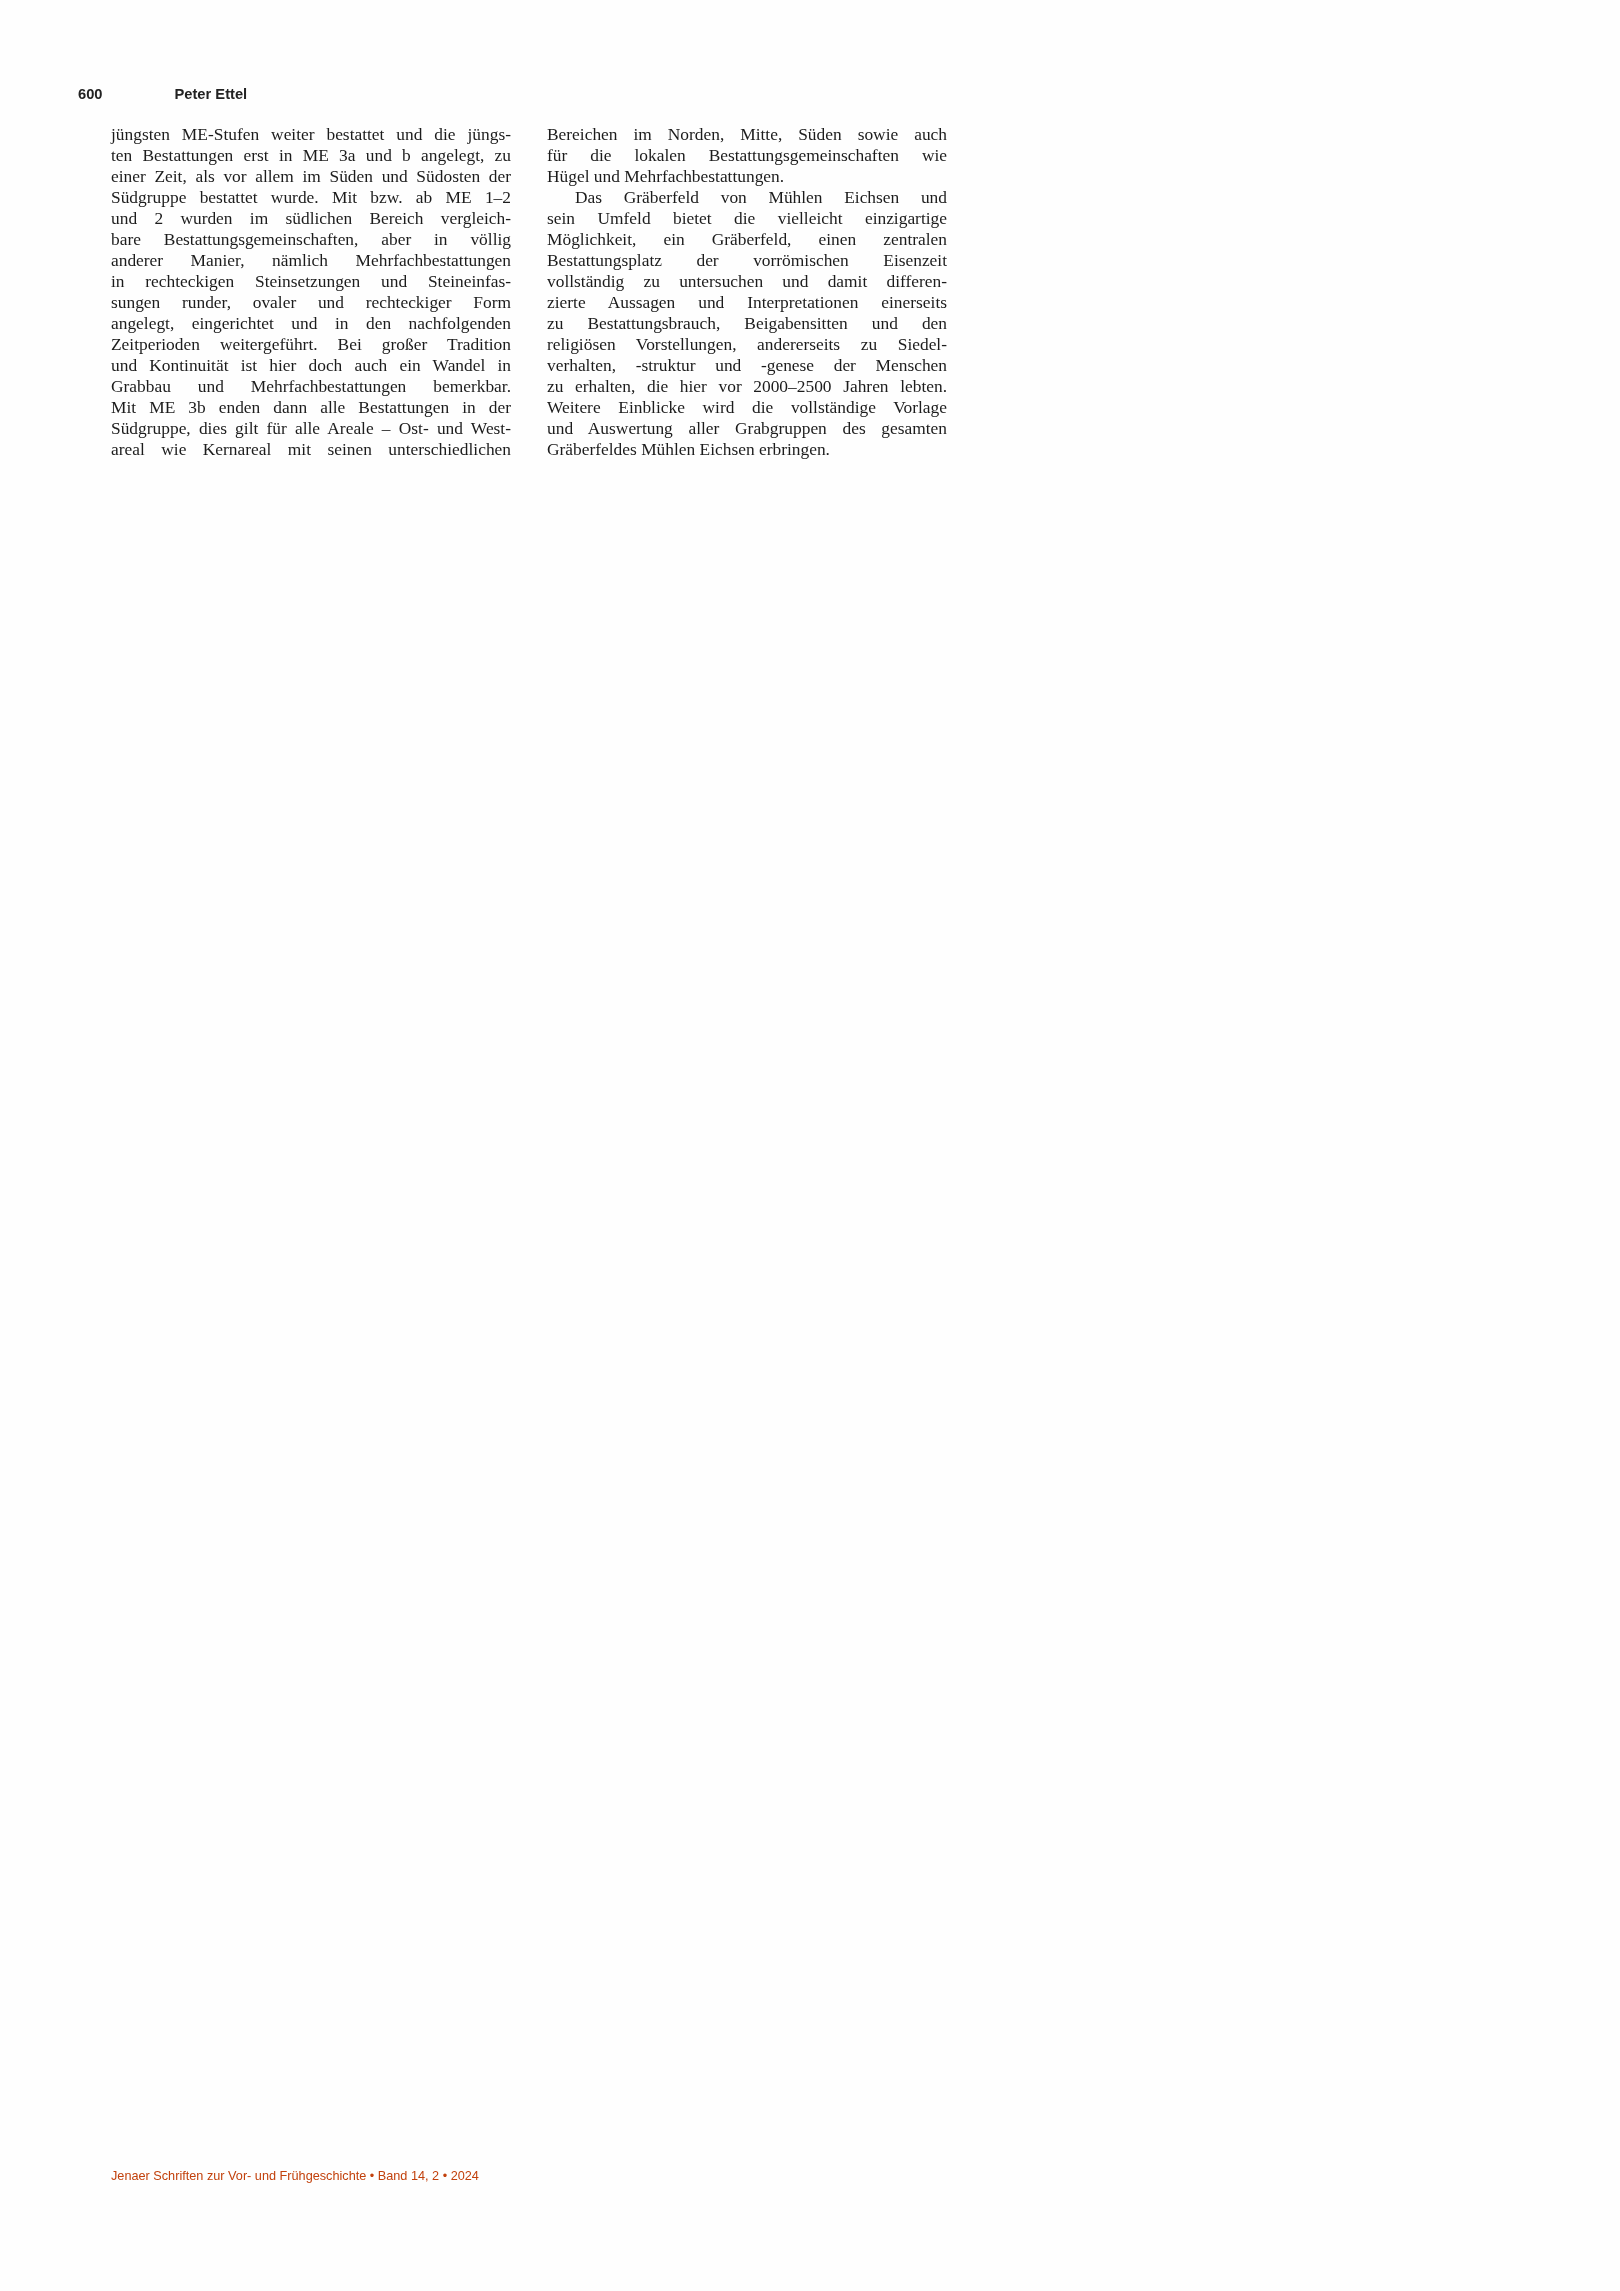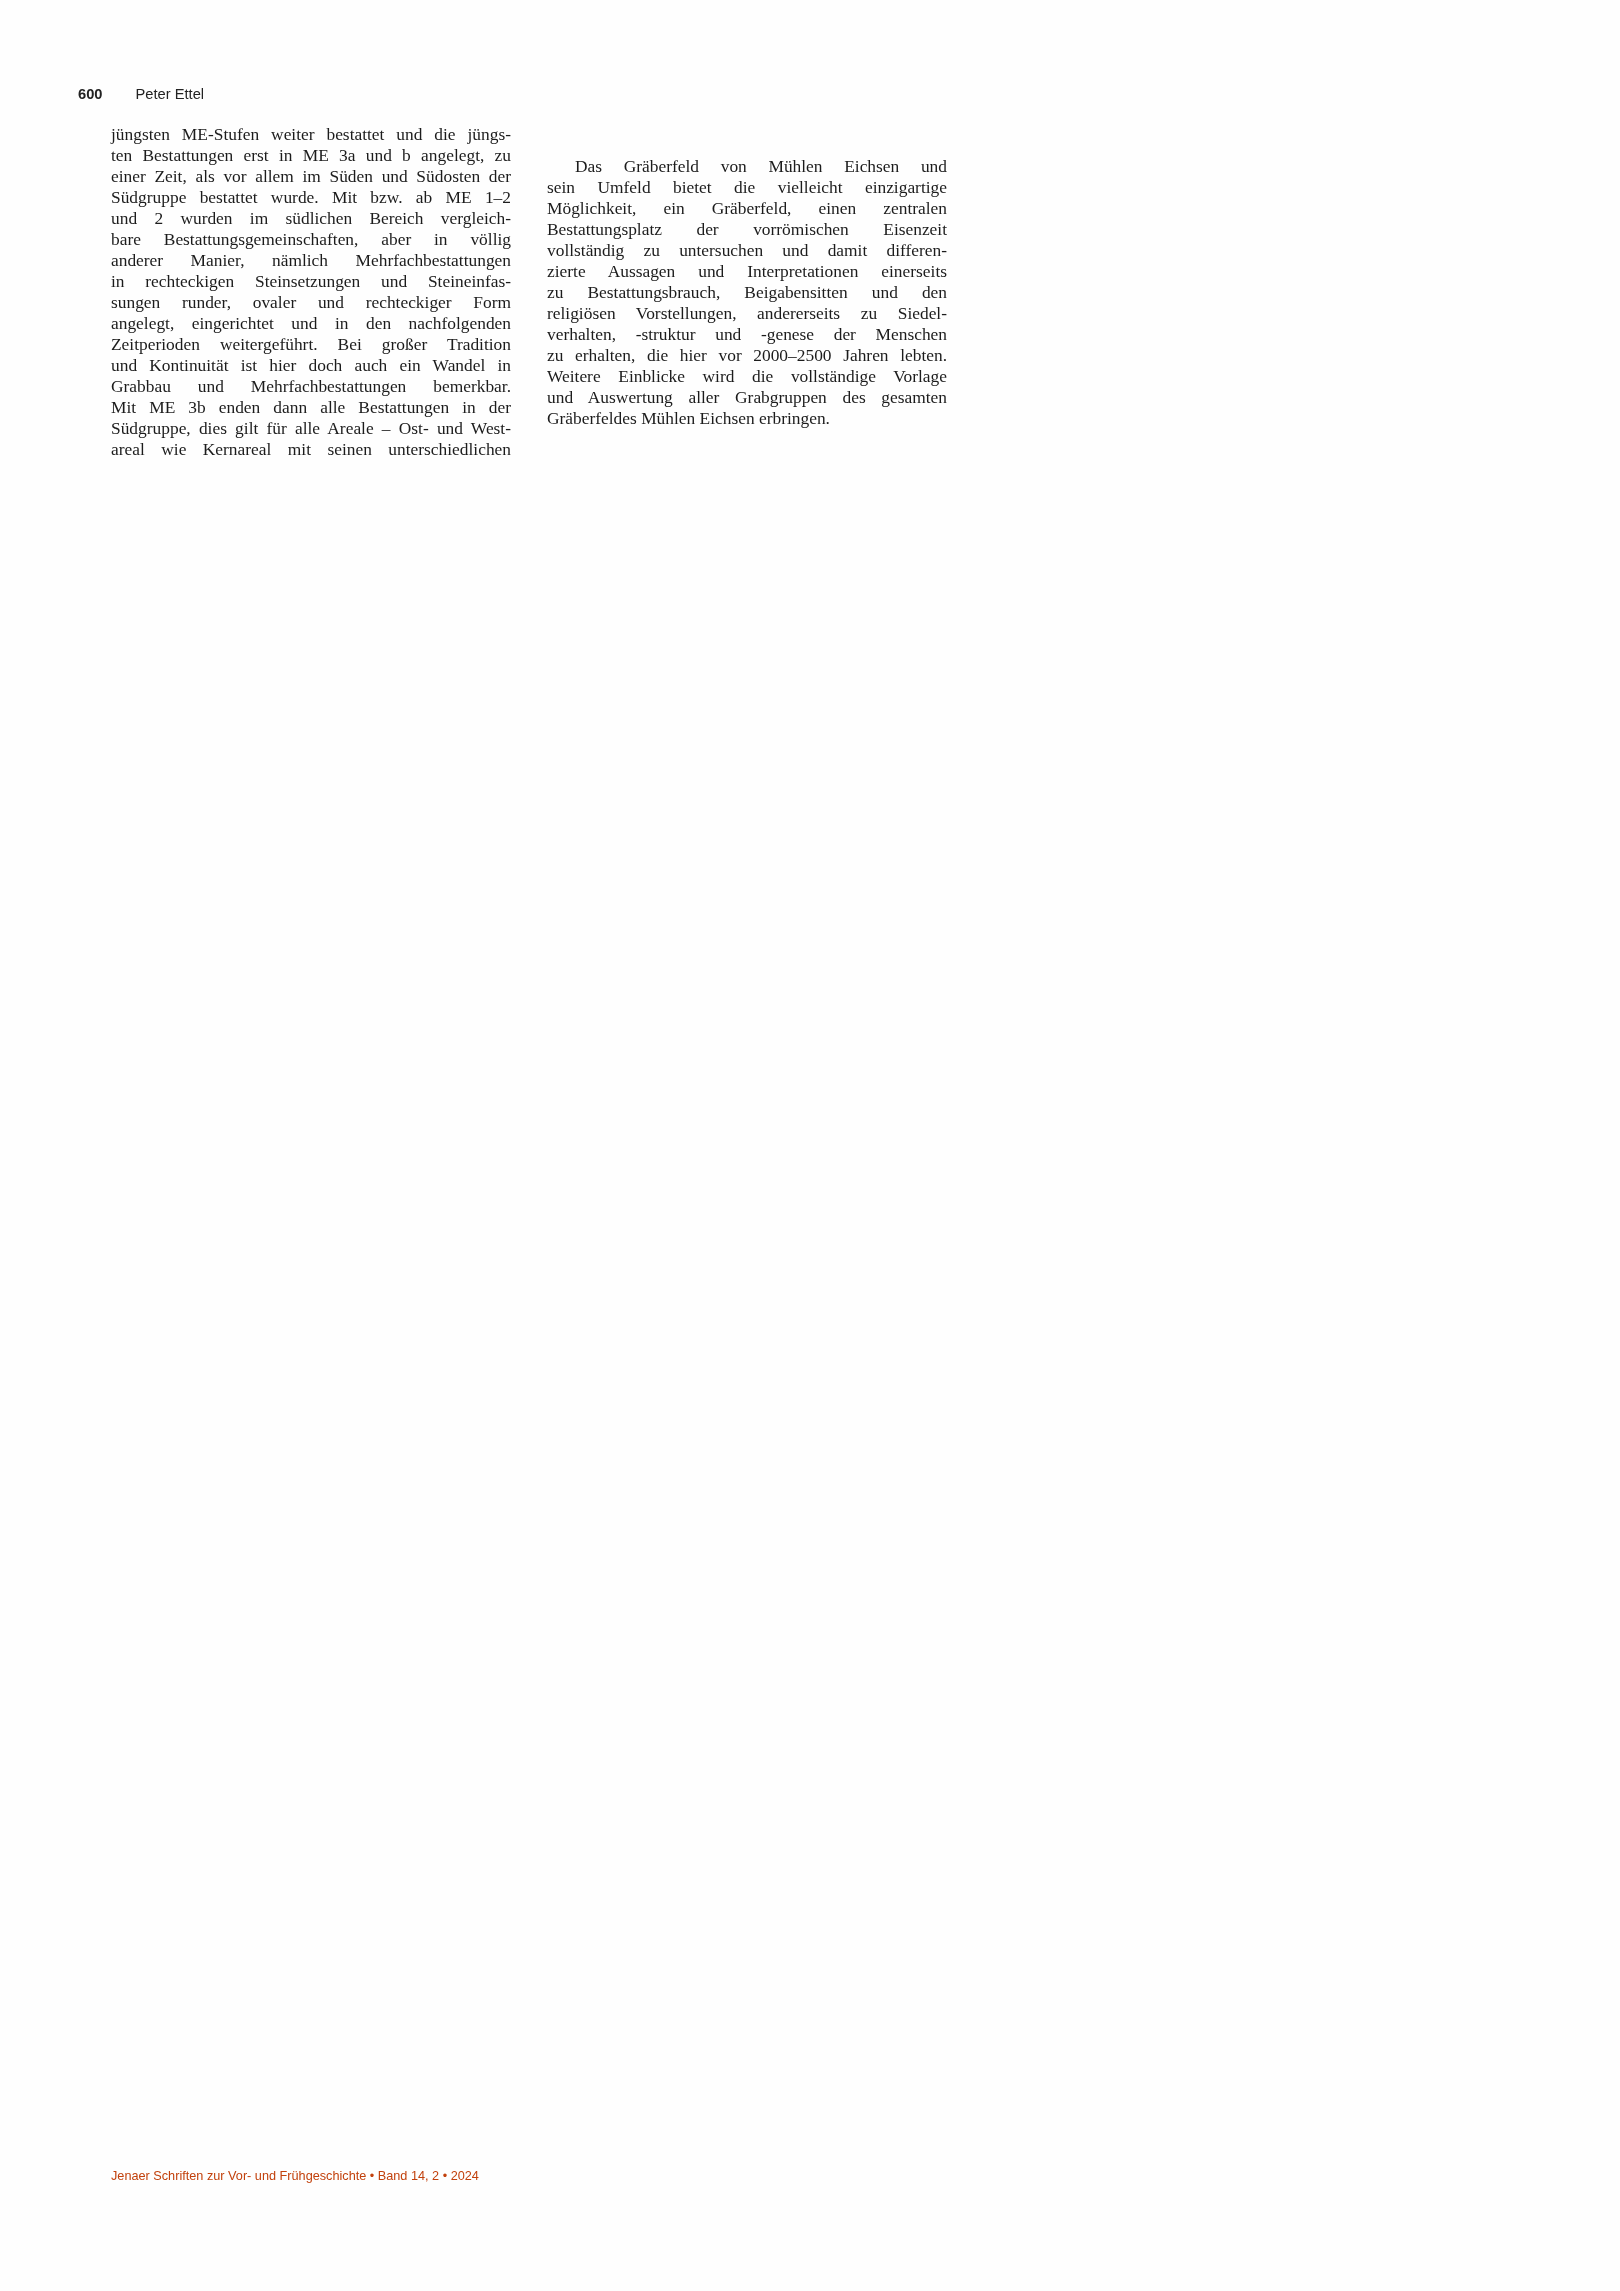--- a/index.html
+++ b/index.html
@@ -24,21 +24,22 @@
     font-family: "Liberation Sans", sans-serif;
     font-size: 14.7px;
     color: #222222;
     white-space: nowrap;
   }
   .pagenum {
     font-weight: 700;
     margin-right: 33px;
   }
   .author {
-    font-weight: 400;
+    font-weight: 700;
+    margin-left: 39px;
   }
   .columns {
     position: absolute;
     left: 111px;
     top: 124px;
     width: 835px;
     display: flex;
     gap: 36px;
     align-items: center;
   }
@@ -95,20 +96,25 @@
           <div class="line">Zeitperioden weitergeführt. Bei großer Tradition</div>
           <div class="line">und Kontinuität ist hier doch auch ein Wandel in</div>
           <div class="line">Grabbau und Mehrfachbestattungen bemerkbar.</div>
           <div class="line">Mit ME 3b enden dann alle Bestattungen in der</div>
           <div class="line">Südgruppe, dies gilt für alle Areale – Ost- und West-</div>
           <div class="line">areal wie Kernareal mit seinen unterschiedlichen</div>
         </div>
       </div>
     <div class="col">
         <div class="para">
+          <div class="line">Bereichen im Norden, Mitte, Süden sowie auch</div>
+          <div class="line">für die lokalen Bestattungsgemeinschaften wie</div>
+          <div class="line last">Hügel und Mehrfachbestattungen.</div>
+        </div>
+        <div class="para">
           <div class="line indent">Das Gräberfeld von Mühlen Eichsen und</div>
           <div class="line">sein Umfeld bietet die vielleicht einzigartige</div>
           <div class="line">Möglichkeit, ein Gräberfeld, einen zentralen</div>
           <div class="line">Bestattungsplatz der vorrömischen Eisenzeit</div>
           <div class="line">vollständig zu untersuchen und damit differen-</div>
           <div class="line">zierte Aussagen und Interpretationen einerseits</div>
           <div class="line">zu Bestattungsbrauch, Beigabensitten und den</div>
           <div class="line">religiösen Vorstellungen, andererseits zu Siedel-</div>
           <div class="line">verhalten, -struktur und -genese der Menschen</div>
           <div class="line">zu erhalten, die hier vor 2000–2500 Jahren lebten.</div>

